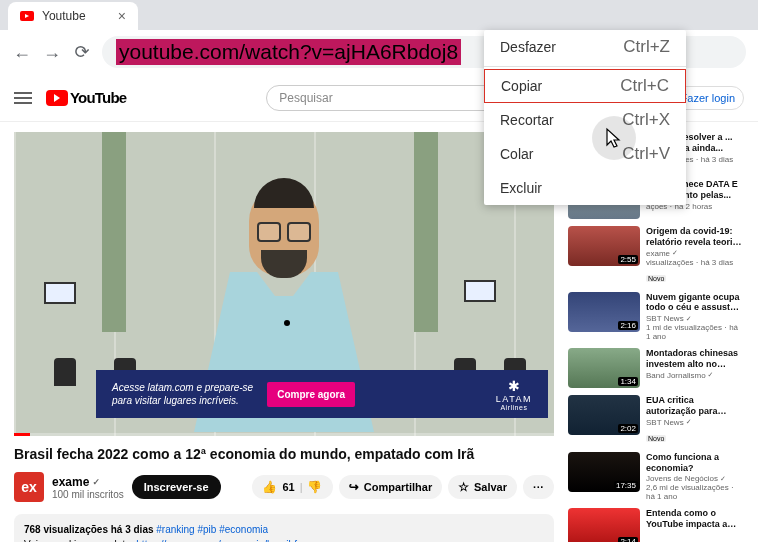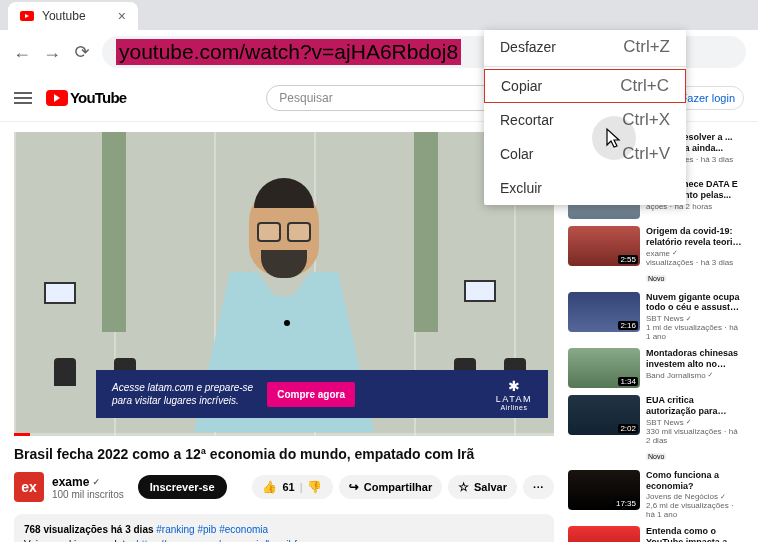--- a/index.html
+++ b/index.html
@@ -67,21 +67,21 @@
 .prog { position:absolute; bottom:0; left:0; right:0; height:3px; background:rgba(255,255,255,0.3); }
 .prog::before { content:''; position:absolute; left:0; top:0; bottom:0; width:3%; background:#f00; }
 
 .video-title { font-size:14px; font-weight:bold; margin-top:10px; color:#0f0f0f; }
 .meta-row { display:flex; align-items:center; margin-top:10px; gap:8px; }
 .avatar { width:30px; height:30px; background:#d93025; border-radius:4px; color:#fff; font-size:14px; display:flex; align-items:center; justify-content:center; font-weight:bold;}
 .ch-info { display:flex; flex-direction:column; }
 .ch-name { font-size:12px; font-weight:bold; display:flex; align-items:center; gap:3px;}
 .verify { font-size:9px; color:#666; }
 .ch-subs { font-size:10px; color:#666; }
-.sub-btn { background:#0f0f0f; color:#fff; font-size:11px; font-weight:bold; border-radius:14px; padding:6px 12px; margin-left:6px; cursor:pointer;}
+.sub-btn { background:#0f0f0f; color:#fff; font-size:11px; font-weight:bold; border-radius:14px; padding:6px 12px; cursor:pointer;}
 .actions { margin-left:auto; display:flex; gap:6px; }
 .pill { display:flex; align-items:center; gap:5px; background:#f2f2f2; border-radius:14px; padding:5px 10px; font-size:11px; font-weight:bold; cursor:pointer; }
 .icon-sm { font-size:12px; }
 .desc-box { background:#f2f2f2; border-radius:8px; padding:8px 10px; margin-top:12px; font-size:10px; line-height:1.5; }
 .desc-meta { font-weight:bold; }
 .hashtag { color:#065fd4; font-weight:normal; }
 .desc-link { color:#065fd4; }
 
 
 .side-col { flex:1; display:flex; flex-direction:column; gap:7px; }
@@ -277,21 +277,20 @@
     <div class="rec-title">Montadoras chinesas investem alto no Brasil</div>
     <div class="rec-ch">Band Jornalismo <span style="font-size:7px">✓</span></div>
 
   </div>
         </div>
         <div class="rec">
           <div class="thumb t5" data-dur="2:02"></div>
   <div class="rec-info">
     <div class="rec-title">EUA critica autorização para navios de guerra do Irã...</div>
     <div class="rec-ch">SBT News <span style="font-size:7px">✓</span></div>
-    <div class="rec-meta">330 mil visualizações · há 2 dias</div>
     <span class="novo">Novo</span>
   </div>
         </div>
         <div class="rec">
           <div class="thumb t6" data-dur="17:35"></div>
   <div class="rec-info">
     <div class="rec-title">Como funciona a economia?</div>
     <div class="rec-ch">Jovens de Negócios <span style="font-size:7px">✓</span></div>
     <div class="rec-meta">2,6 mi de visualizações · há 1 ano</div>
 

